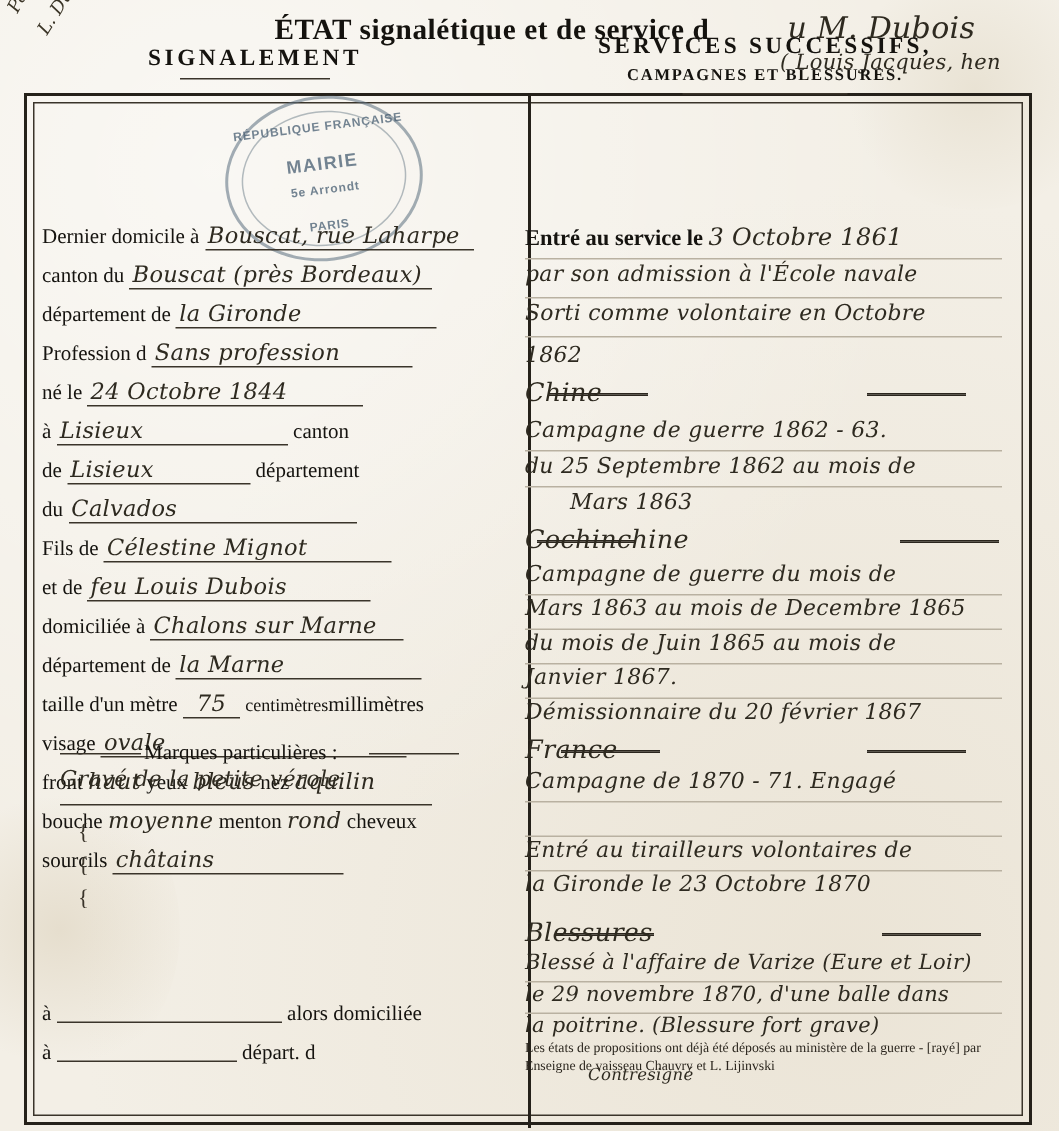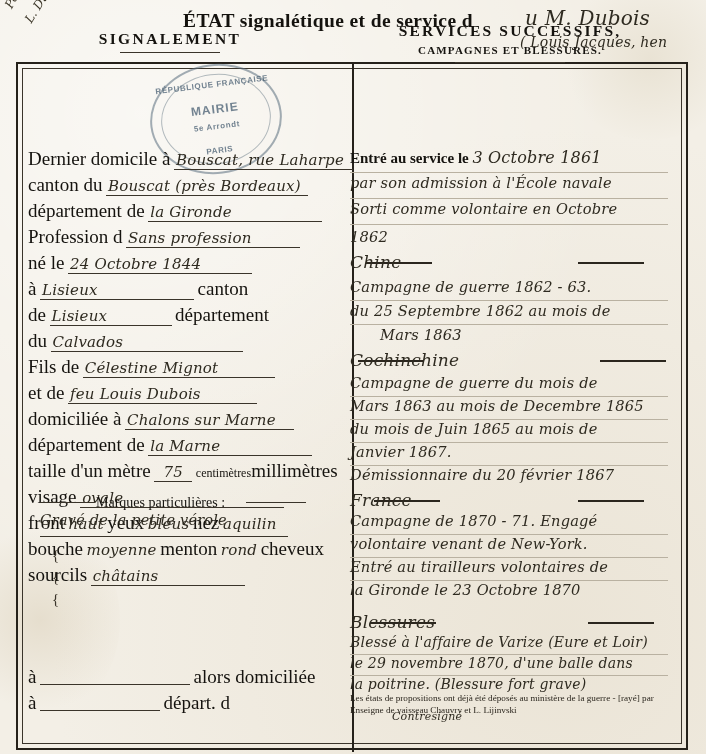--- a/index.html
+++ b/index.html
@@ -184,21 +184,21 @@
 
   
   .lrow {
     position: absolute;
     left: 28px;
     width: 296px;
     height: 26px;
     font-size: 14.3px;
     white-space: nowrap;
   }
-  .lrow .print { font-size: 19px; }
+  .lrow .print { font-size: 14px; }
   .lrow .hand { font-size: 15px; }
   .fill {
     display: inline-block;
     border-bottom: 1px solid #3a342a;
     height: 15px;
     vertical-align: -2px;
   }
   .ul {
     border-bottom: 1px solid #3a342a;
     display: inline-block;
@@ -488,21 +488,20 @@
   <div class="rrow hand" style="top:443px">Janvier 1867.</div>
   <div class="rline" style="top:465px"></div>
   <div class="rrow hand" style="top:466px">Démissionnaire du 20 février 1867</div>
 
   <div class="sec-rule-l" style="left:374px;top:500px"></div>
   <div class="section-head hand" style="top:490px">France</div>
   <div class="sec-rule-r" style="left:578px;top:500px"></div>
 
   <div class="rrow hand" style="top:512px">Campagne de 1870 - 71. Engagé</div>
   <div class="rline" style="top:534px"></div>
-  <div class="rrow hand" style="top:535px">volontaire venant de New-York.</div>
   <div class="rline" style="top:557px"></div>
   <div class="rrow hand" style="top:558px">Entré au tirailleurs volontaires de</div>
   <div class="rline" style="top:580px"></div>
   <div class="rrow hand" style="top:581px">la Gironde le 23 Octobre 1870</div>
 
   <div class="sec-rule-l" style="left:370px;top:622px"></div>
   <div class="section-head hand" style="top:612px">Blessures</div>
   <div class="sec-rule-r" style="left:588px;top:622px"></div>
 
   <div class="rrow hand" style="top:634px;font-size:14px">Blessé à l'affaire de Varize (Eure et Loir)</div>

